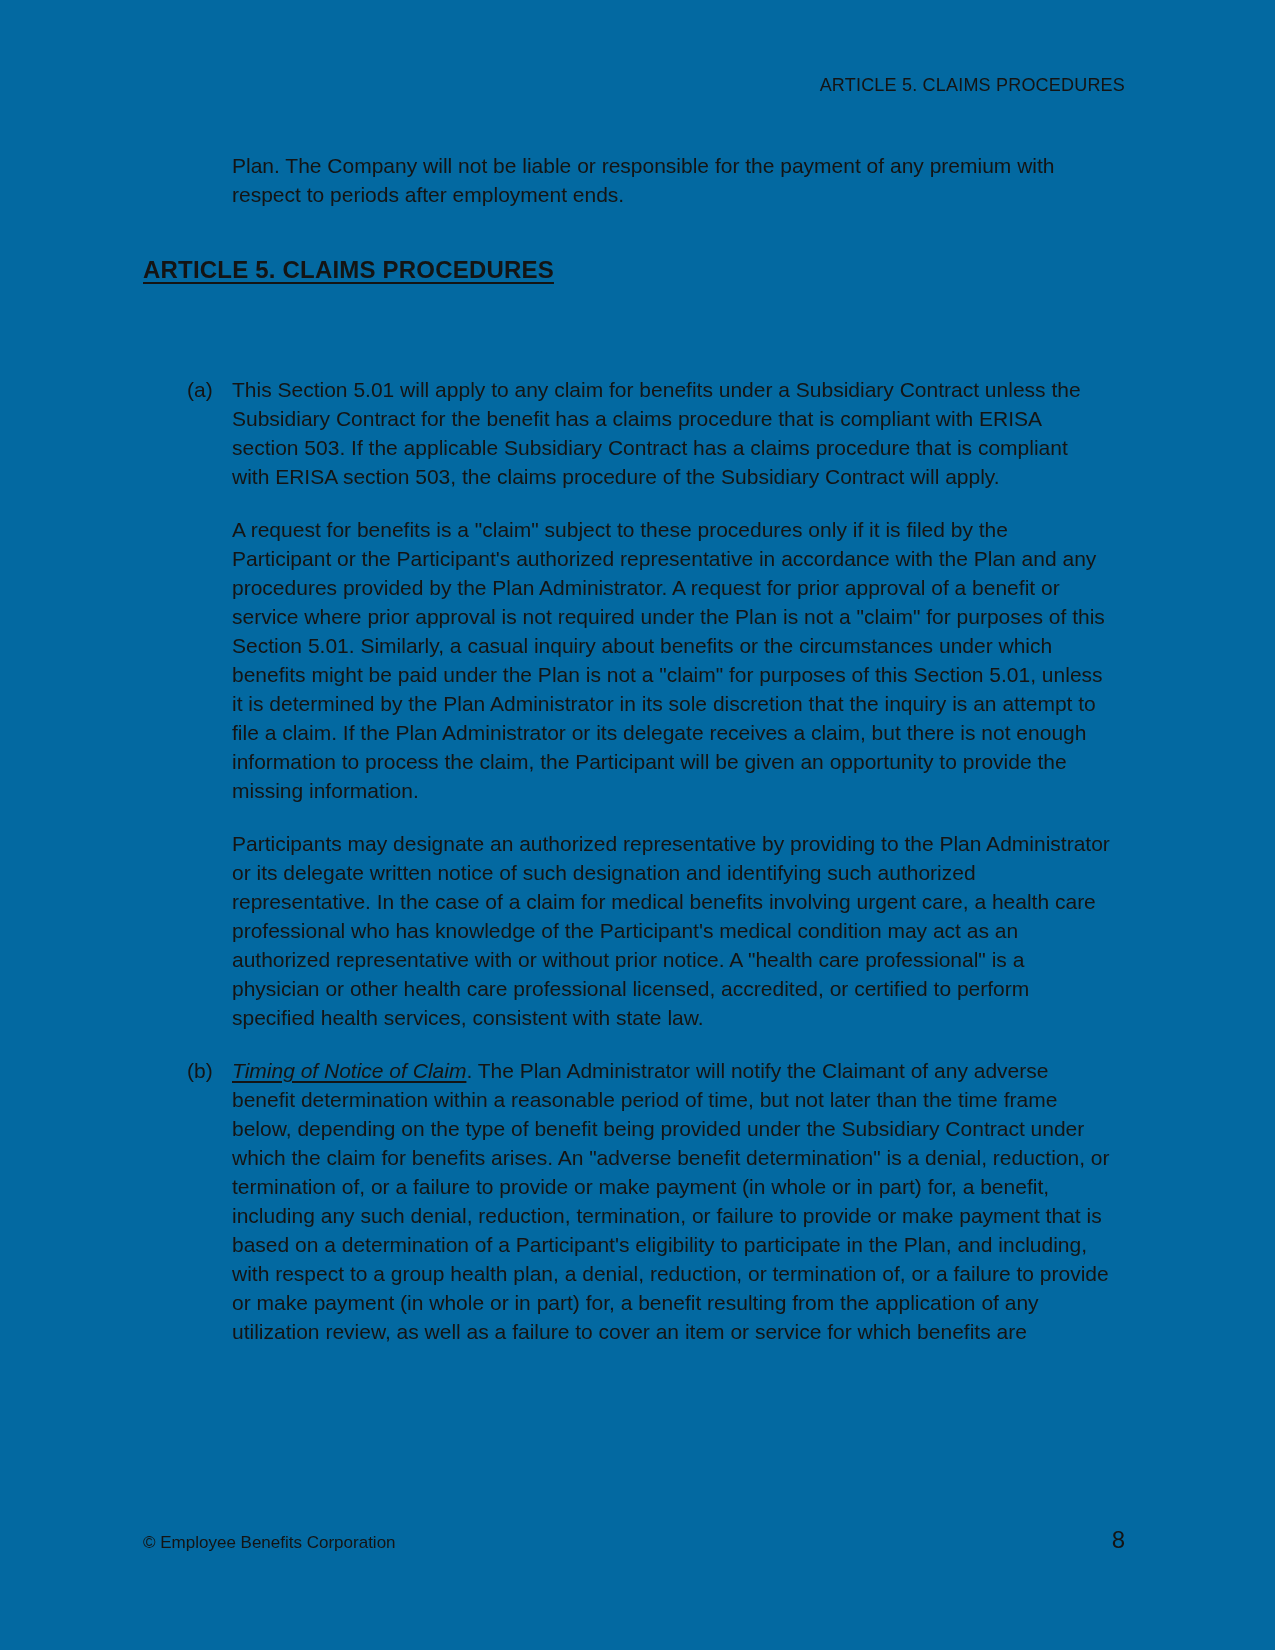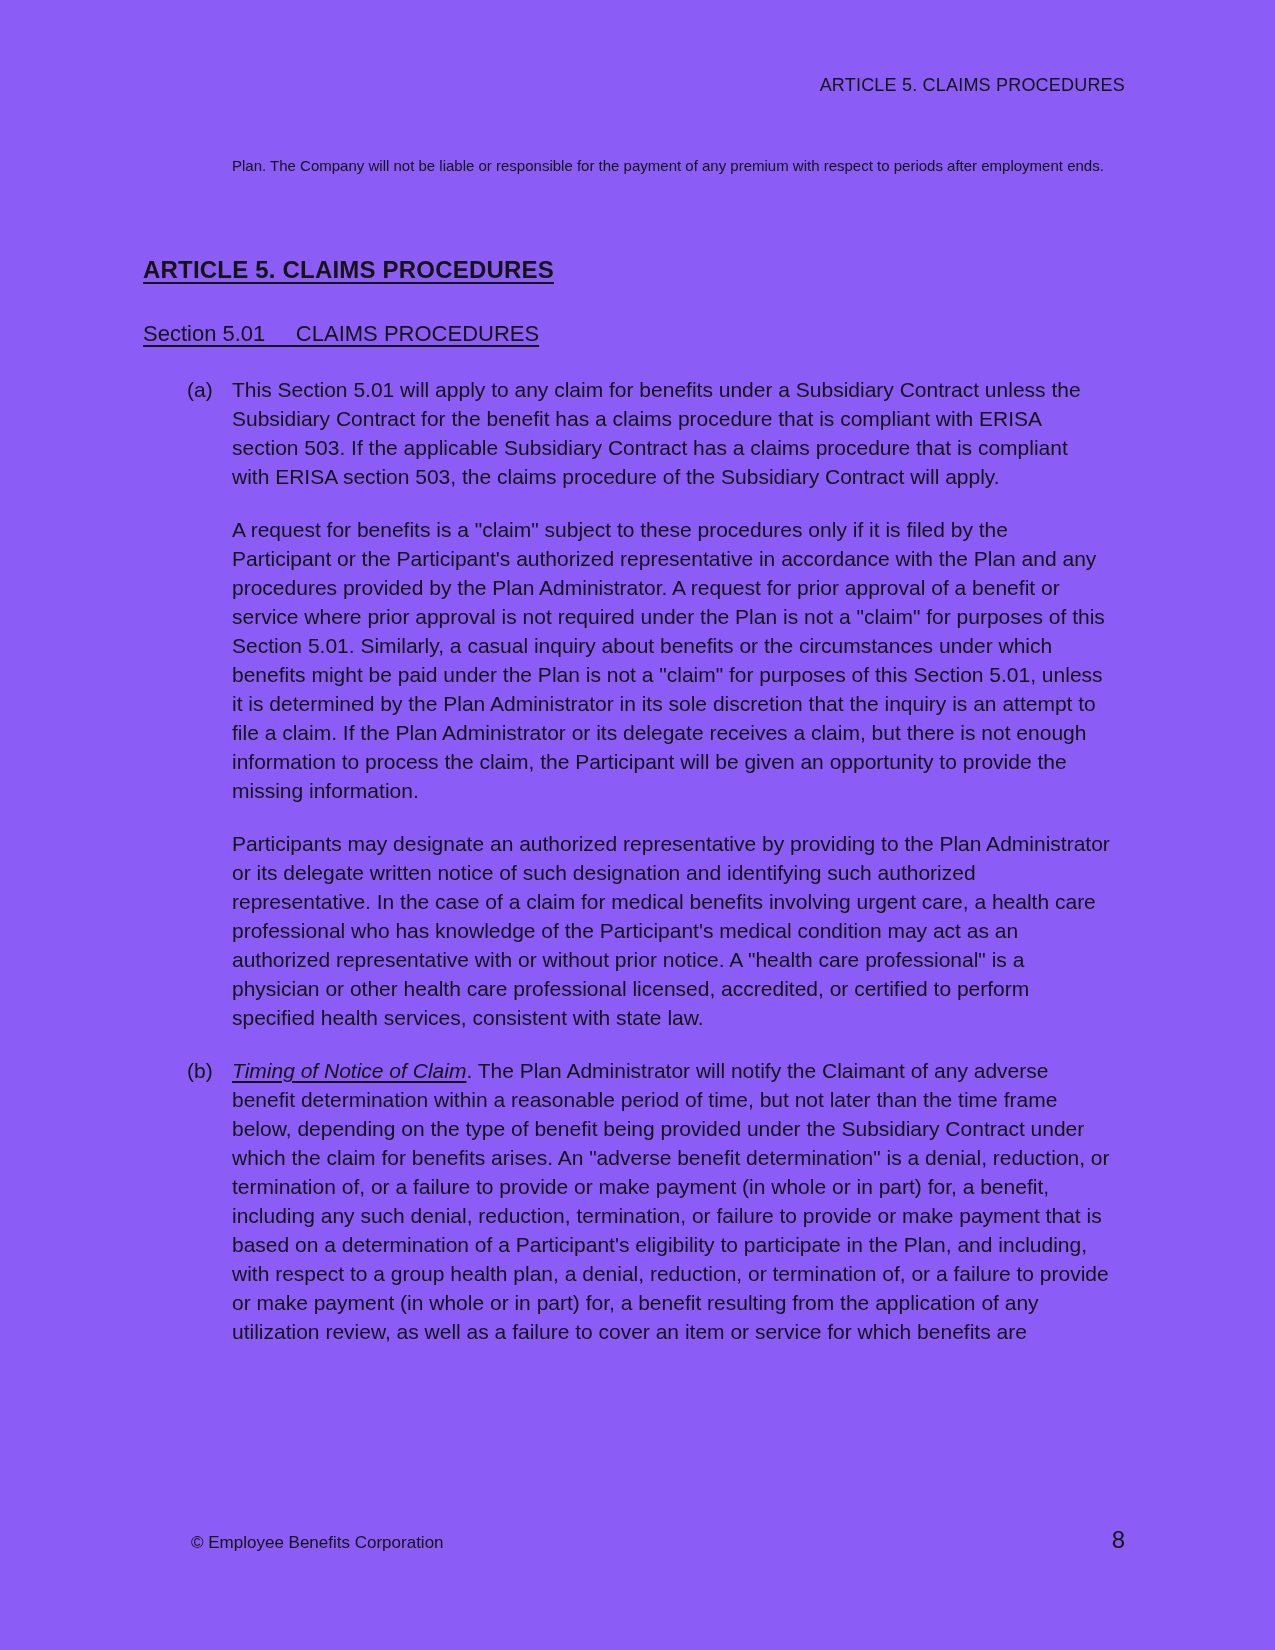--- a/index.html
+++ b/index.html
@@ -4,41 +4,41 @@
 <style>
   html, body {
     margin: 0;
     padding: 0;
     background: #ffffff;
   }
   .page {
     position: relative;
     width: 1275px;
     height: 1650px;
-    background: #8b5cf6;
+    background: #0369a1;
     font-family: "Liberation Sans", sans-serif;
     color: #141414;
     overflow: hidden;
   }
   .running-header {
     position: absolute;
     top: 74px;
     right: 150px;
     font-size: 18px;
     line-height: 22px;
     letter-spacing: 0.2px;
     white-space: nowrap;
   }
   .intro-paragraph {
     position: absolute;
     top: 151px;
     left: 232px;
     width: 878px;
     margin: 0;
-    font-size: 15px;
+    font-size: 21px;
     line-height: 29px;
   }
   .article-heading {
     position: absolute;
     top: 255px;
     left: 143px;
     margin: 0;
     font-size: 24px;
     line-height: 29px;
     font-weight: bold;
@@ -91,42 +91,40 @@
     text-underline-offset: 3px;
     font-style: italic;
   }
   .footer-copyright {
     position: absolute;
     left: 143px;
     top: 1532px;
     font-size: 17px;
     line-height: 21px;
     white-space: nowrap;
-    margin-left: 48px;
   }
   .page-number {
     position: absolute;
     right: 150px;
     top: 1526px;
     font-size: 24px;
     line-height: 28px;
   }
 </style>
 </head>
 <body>
 
 <div class="page">
 
   <div class="running-header">ARTICLE 5. CLAIMS PROCEDURES</div>
 
   <p class="intro-paragraph">Plan. The Company will not be liable or responsible for the payment of any premium with respect to periods after employment ends.</p>
 
   <h1 class="article-heading">ARTICLE 5. CLAIMS PROCEDURES</h1>
 
-  <h2 class="section-heading">Section 5.01&nbsp;&nbsp;&nbsp;&nbsp;&nbsp;CLAIMS PROCEDURES</h2>
 
   <div class="items">
 
     <div class="item">
       <span class="item-label">(a)</span>
       <p>This Section 5.01 will apply to any claim for benefits under a Subsidiary Contract unless the Subsidiary Contract for the benefit has a claims procedure that is compliant with ERISA section 503. If the applicable Subsidiary Contract has a claims procedure that is compliant with ERISA section 503, the claims procedure of the Subsidiary Contract will apply.</p>
       <p>A request for benefits is a "claim" subject to these procedures only if it is filed by the Participant or the Participant's authorized representative in accordance with the Plan and any procedures provided by the Plan Administrator. A request for prior approval of a benefit or service where prior approval is not required under the Plan is not a "claim" for purposes of this Section 5.01. Similarly, a casual inquiry about benefits or the circumstances under which benefits might be paid under the Plan is not a "claim" for purposes of this Section 5.01, unless it is determined by the Plan Administrator in its sole discretion that the inquiry is an attempt to file a claim. If the Plan Administrator or its delegate receives a claim, but there is not enough information to process the claim, the Participant will be given an opportunity to provide the missing information.</p>
       <p>Participants may designate an authorized representative by providing to the Plan Administrator or its delegate written notice of such designation and identifying such authorized representative. In the case of a claim for medical benefits involving urgent care, a health care professional who has knowledge of the Participant's medical condition may act as an authorized representative with or without prior notice. A "health care professional" is a physician or other health care professional licensed, accredited, or certified to perform specified health services, consistent with state law.</p>
     </div>
 

